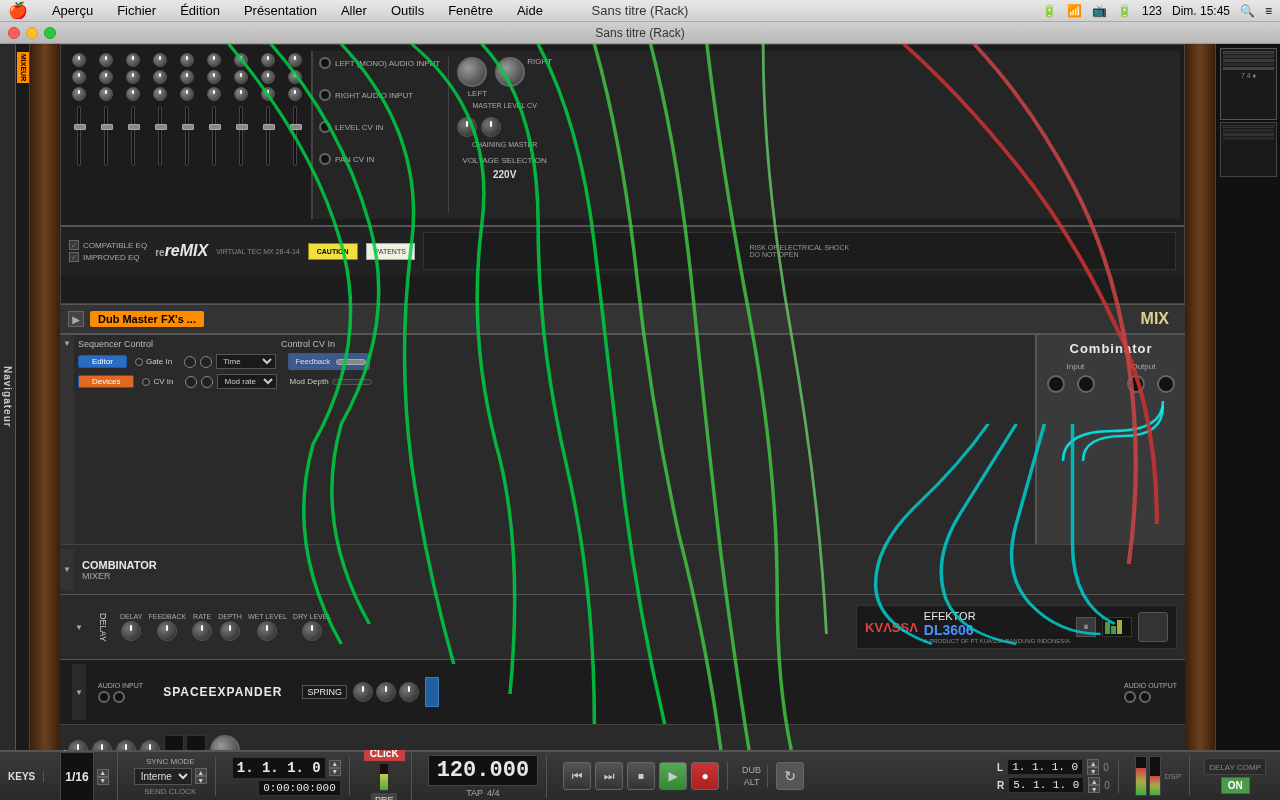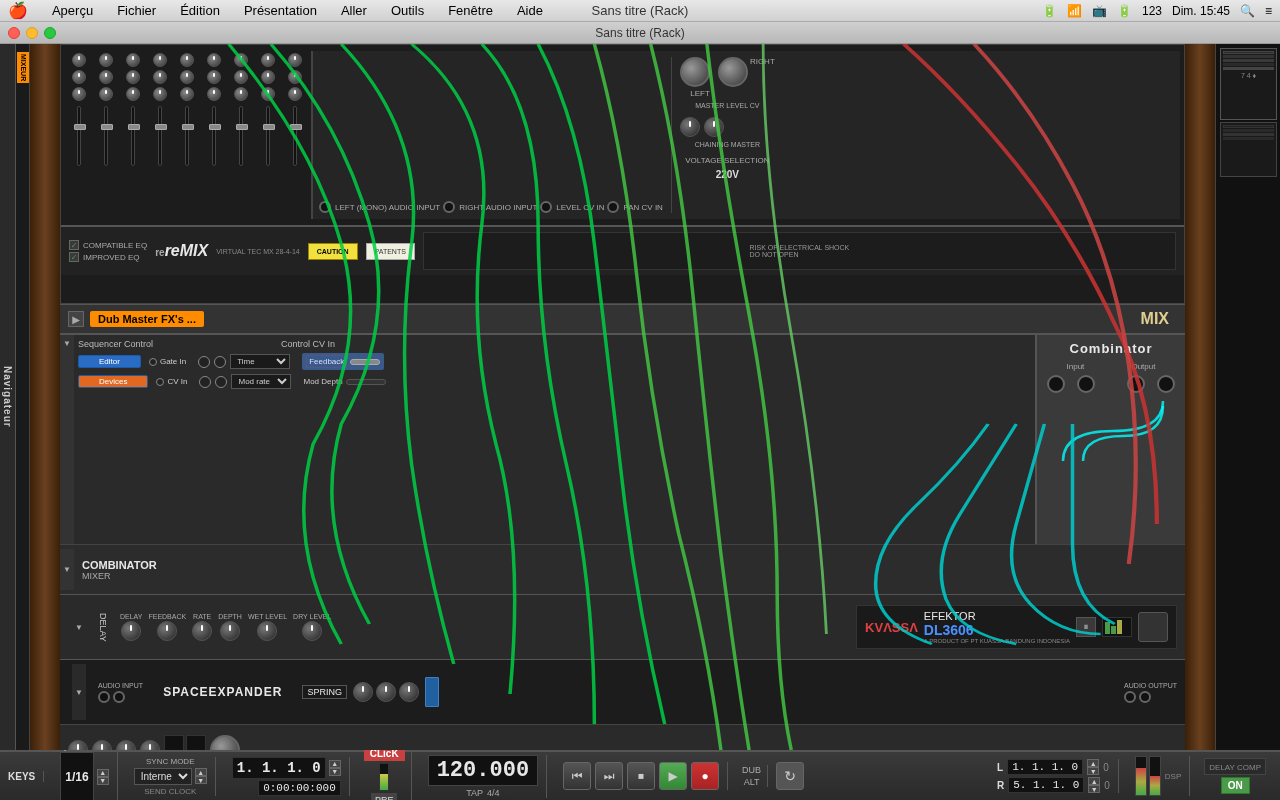--- a/index.html
+++ b/index.html
@@ -214,21 +214,21 @@
       padding: 2px 8px;
       font-size: 11px;
       color: #000;
       font-weight: bold;
       border-radius: 2px;
     }
 
     .control-btn {
       background: #2a6cc4;
       border: 1px solid #1a5caa;
-      padding: 1px 20px;
+      padding: 1px 13px;
       font-size: 8px;
       color: white;
       cursor: pointer;
       border-radius: 2px;
     }
 
     .control-btn.orange {
       background: #e06820;
     }
 
@@ -617,21 +617,21 @@
               <div class="knob-small"></div>
               <div class="knob-small"></div>
               <div class="fader-vertical">
                   <div class="fader-handle"></div>
                 </div>
             </div>
           </div>
 
           <div style="flex:1; background:#252525; padding:6px; display:flex; gap:8px; border-left:2px solid #444;">
 
-            <div style="display:flex; flex-direction:row; gap:3px; font-size:8px; color:#aaa; min-width:100px;align-items:flex-end;">
+            <div style="display:flex; flex-direction:column; gap:20px; font-size:8px; color:#aaa; min-width:100px;">
               <div style="display:flex; align-items:center; gap:4px;">
                 <div style="width:12px; height:12px; border-radius:50%; background:#111; border:2px solid #666;"></div>
                 <span>LEFT (MONO) AUDIO INPUT</span>
               </div>
               <div style="display:flex; align-items:center; gap:4px;">
                 <div style="width:12px; height:12px; border-radius:50%; background:#111; border:2px solid #666;"></div>
                 <span>RIGHT AUDIO INPUT</span>
               </div>
               <div style="display:flex; align-items:center; gap:4px;">
                 <div style="width:12px; height:12px; border-radius:50%; background:#111; border:2px solid #666;"></div>

